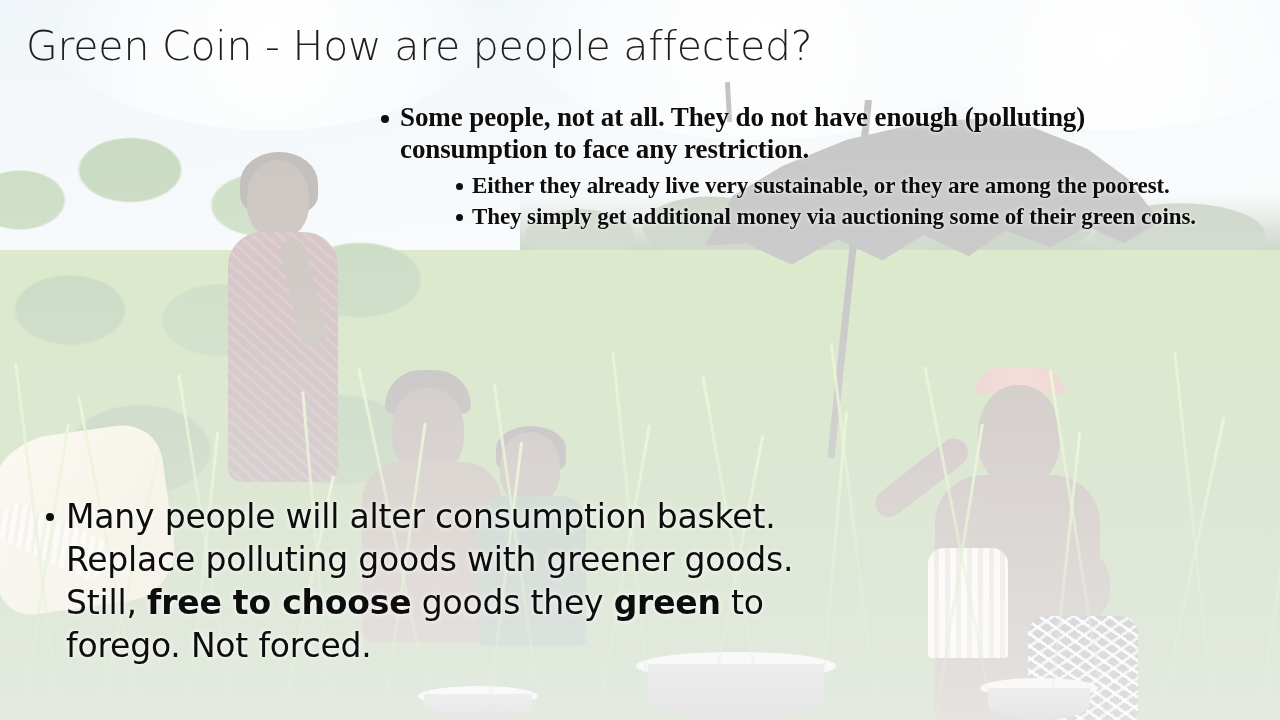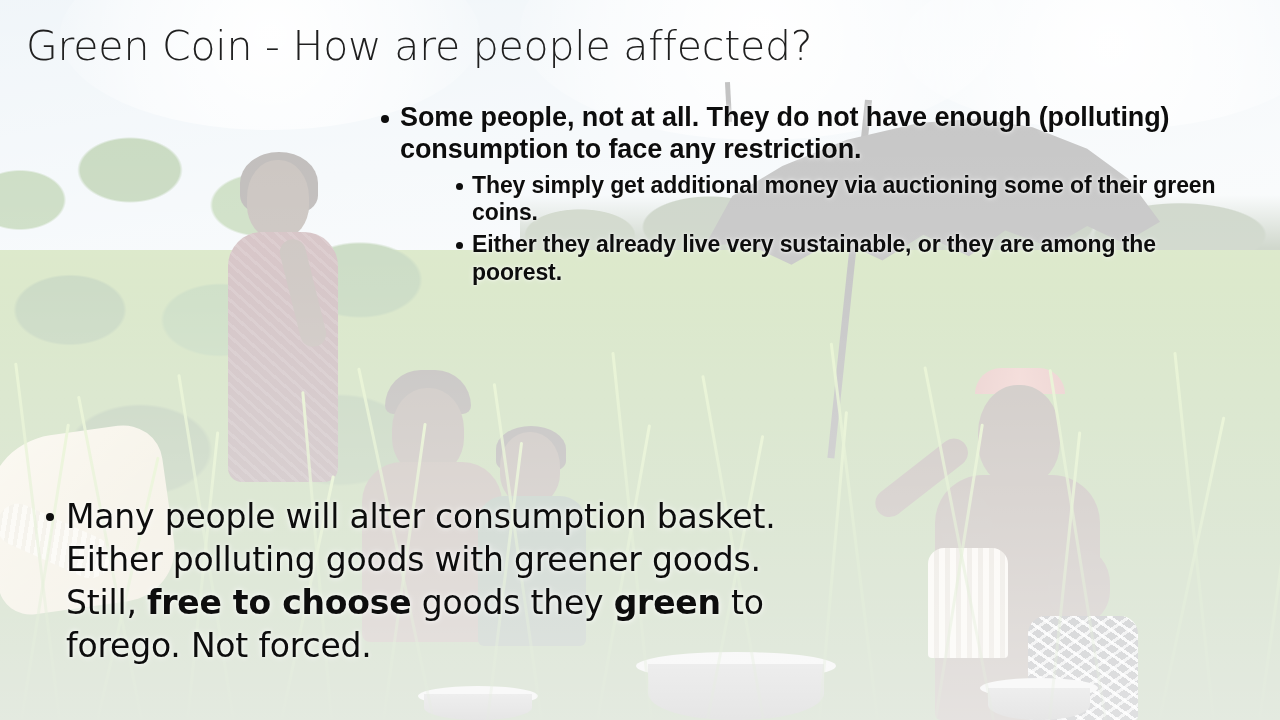--- a/index.html
+++ b/index.html
@@ -194,21 +194,21 @@
     font-size:41px; font-weight:300; color:#1f1f1f;
     letter-spacing:-0.2px; line-height:1.12;
     font-family:"DejaVu Sans", sans-serif;
     white-space:nowrap;
   }
 
   .body-block{ position:absolute; left:374px; top:98px; width:860px; }
 
   ul{ list-style:none; }
 
-  .lvl1{ position:relative; padding-left:26px; margin-bottom:2px; }
+  .lvl1{ position:relative; padding-left:26px; margin-bottom:2px;font-family:Liberation Serif, serif; }
   .lvl1 > .btext{
     font-size:27px; font-weight:bold; color:#0d0d0d; line-height:1.18;
     letter-spacing:-0.1px;
     text-shadow:0 0 3px rgba(255,255,255,0.85), 0 0 6px rgba(255,255,255,0.65);
   }
   .lvl1 > .dot{
     position:absolute; left:7px; top:13px; width:8px; height:8px;
     border-radius:50%; background:#0d0d0d;
   }
 
@@ -328,32 +328,32 @@
 
     <div class="body-block">
       <ul>
         <li class="lvl1">
           <span class="dot"></span>
           <span class="btext">Some people, not at all. They do not have enough (polluting) consumption to face any restriction.</span>
 
           <ul class="lvl2-list">
             <li class="lvl2">
               <span class="dot"></span>
-              <span class="btext">They simply get additional money via auctioning some of their green coins.</span>
+              <span class="btext">Either they already live very sustainable, or they are among the poorest.</span>
             </li>
             <li class="lvl2">
               <span class="dot"></span>
-              <span class="btext">Either they already live very sustainable, or they are among the poorest.</span>
+              <span class="btext">They simply get additional money via auctioning some of their green coins.</span>
             </li>
           </ul>
         </li>
       </ul>
     </div>
 
     <div class="bottom-block">
       <div class="bottom-item">
         <span class="dot"></span>
-        <span class="btext" id="bottom-text"><span>Many people will alter consumption basket. Either polluting goods with greener goods. Still, </span><b>free to choose</b><span> goods they </span><b>green</b><span> to forego. Not forced.</span></span>
+        <span class="btext" id="bottom-text"><span>Many people will alter consumption basket. Replace polluting goods with greener goods. Still, </span><b>free to choose</b><span> goods they </span><b>green</b><span> to forego. Not forced.</span></span>
       </div>
     </div>
 
   </div>
 </div>
 
 </body></html>

